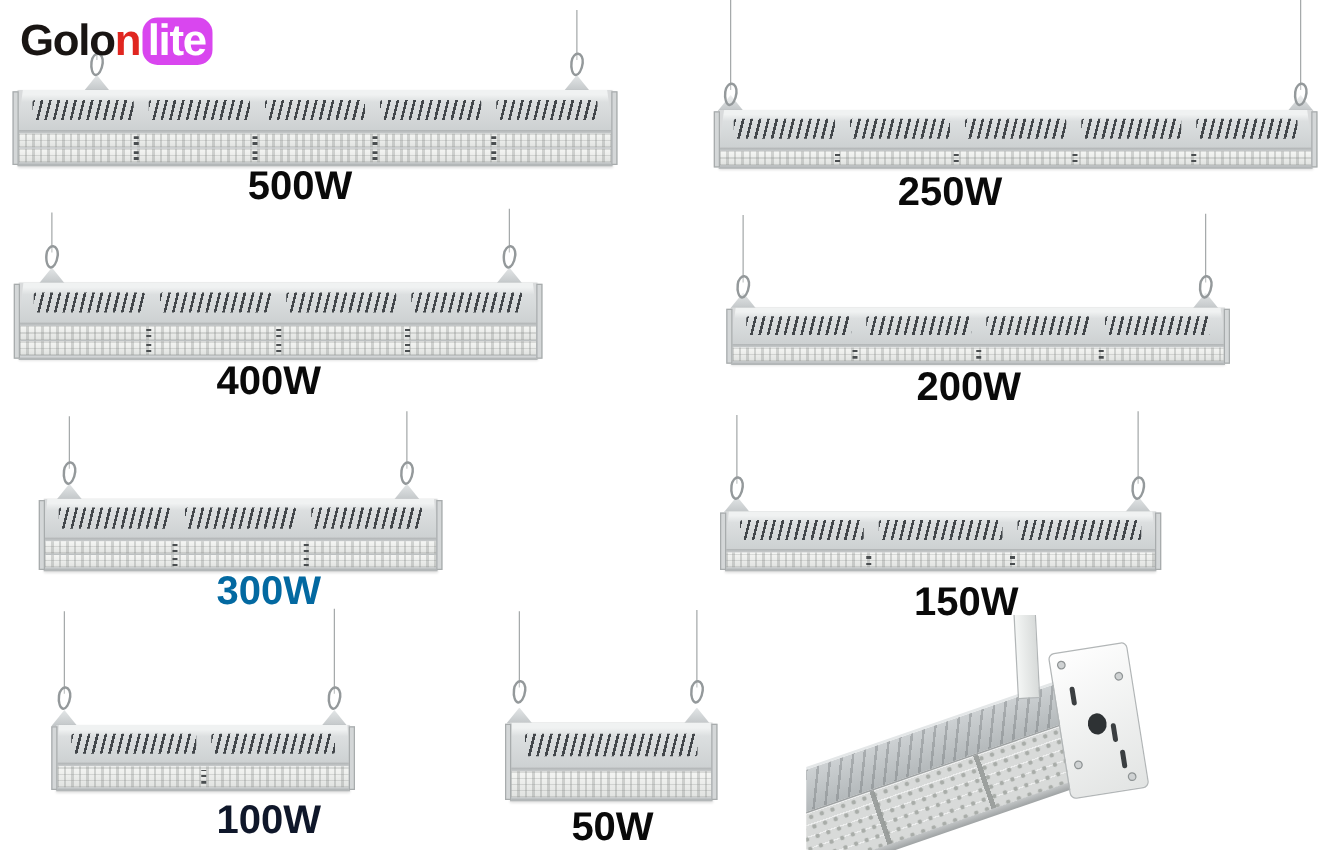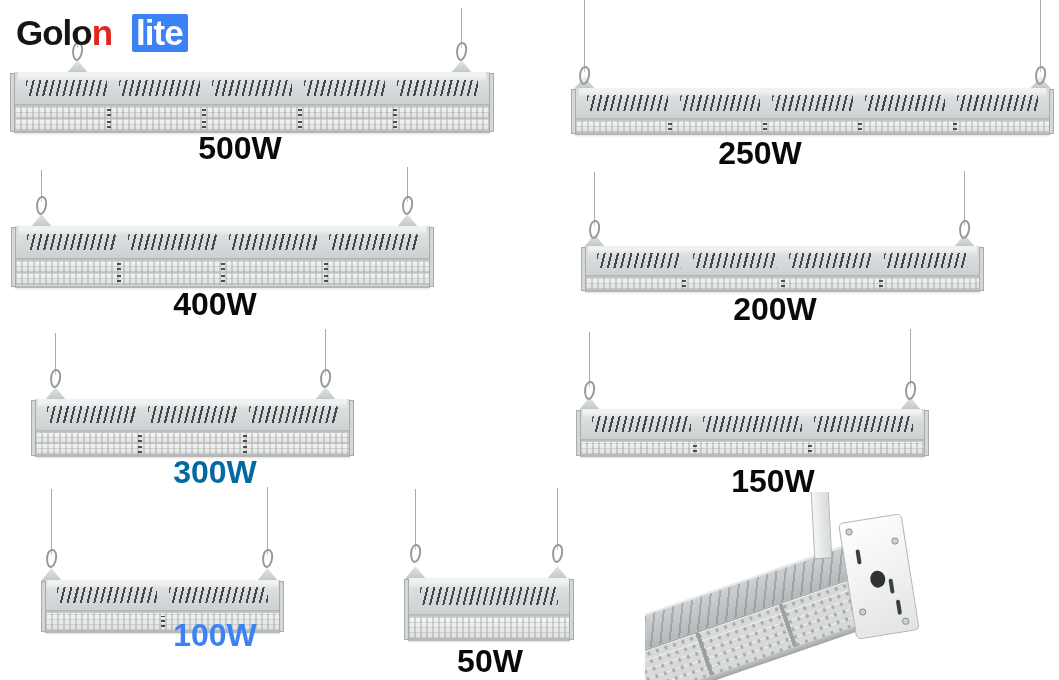--- a/index.html
+++ b/index.html
@@ -3,22 +3,22 @@
 <meta charset="utf-8">
 <style>
   html,body{margin:0;padding:0;background:#fff;}
   #canvas{position:relative;width:1059px;height:680px;background:#ffffff;overflow:hidden;
           font-family:"Liberation Sans", sans-serif;}
   
   .logo{position:absolute;left:16px;top:14px;font-size:35px;font-weight:bold;
         letter-spacing:-1px;line-height:1;z-index:30;white-space:nowrap;}
   .logo .lg-black{color:#191513;}
   .logo .lg-red{color:#e02620;}
-  .logo .lg-box{background:#3b82f6;color:#ffffff;padding:1px 5px 2px 4px;margin-left:20px;
-                border-radius:2px;display:inline-block;}
+  .logo .lg-box{background:#d946ef;color:#ffffff;padding:1px 5px 2px 4px;margin-left:2px;
+                border-radius:12px;display:inline-block;}
   
   .wire{position:absolute;width:1px;background:#a6aaab;}
   .hook{position:absolute;width:11px;height:19px;border:2px solid #94999b;
         border-radius:50% 50% 50% 50%/42% 42% 58% 58%;transform:rotate(7deg);
         background:rgba(255,255,255,.35);box-sizing:border-box;}
   .hanger{position:absolute;background:linear-gradient(180deg,#e3e6e7,#c2c6c8);
           clip-path:polygon(50% 0,100% 100%,0 100%);}
   .fixbody{position:absolute;background:#d9dbdc;border-bottom:2px solid #b3b7b8;
            box-sizing:border-box;box-shadow:0 1px 2px rgba(0,0,0,.12);}
   .endcap{position:absolute;top:1px;bottom:-1px;width:5px;background:#d4d7d8;
@@ -261,21 +261,21 @@
           <div class="endcap r"></div>
           <div class="ventband" style="height: 30px;">
             <div class="vent"></div>
             <div class="vent"></div>
           </div>
           <div class="flange"></div>
           <div class="ledrow" style="height: 18px;">
             <div class="sep" style="left: calc(50% - 2px);"></div>
           </div>
         </div>
-        <div class="wattlabel" style="left: 215px; top: 619px; color: #3b82f6;">100W</div>
+        <div class="wattlabel" style="left: 215px; top: 639px; color: #0f172a;">100W</div>
       </div>
       <div style="position: absolute; left: 0px; top: 0px;">
         <div class="wire" style="left: 415px; top: 489px; height: 61px;"></div>
         <div class="hanger" style="left: 405px; top: 566px; width: 21px; height: 13px;"></div>
         <div class="hook" style="left: 410px; top: 544px;"></div>
         <div class="wire" style="left: 557px; top: 488px; height: 62px;"></div>
         <div class="hanger" style="left: 547px; top: 566px; width: 21px; height: 13px;"></div>
         <div class="hook" style="left: 552px; top: 544px;"></div>
         <div class="fixbody" style="left: 408px; top: 578px; width: 162px; height: 63px;">
           <div class="endcap l"></div>

